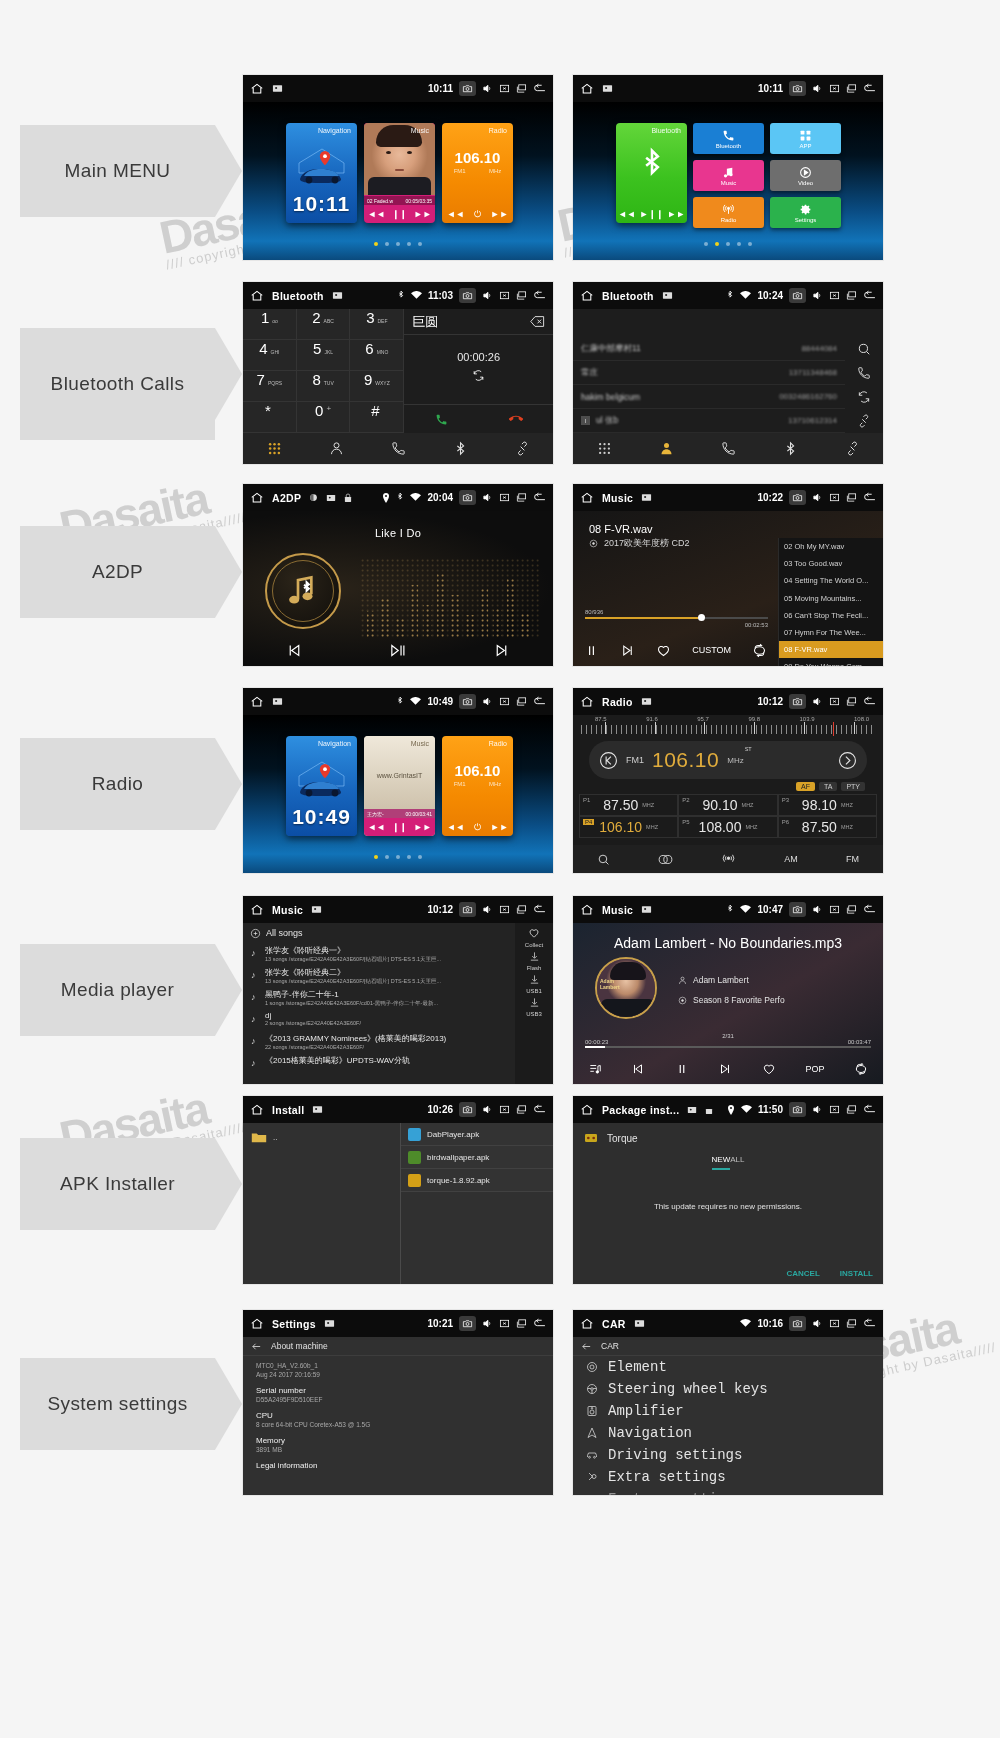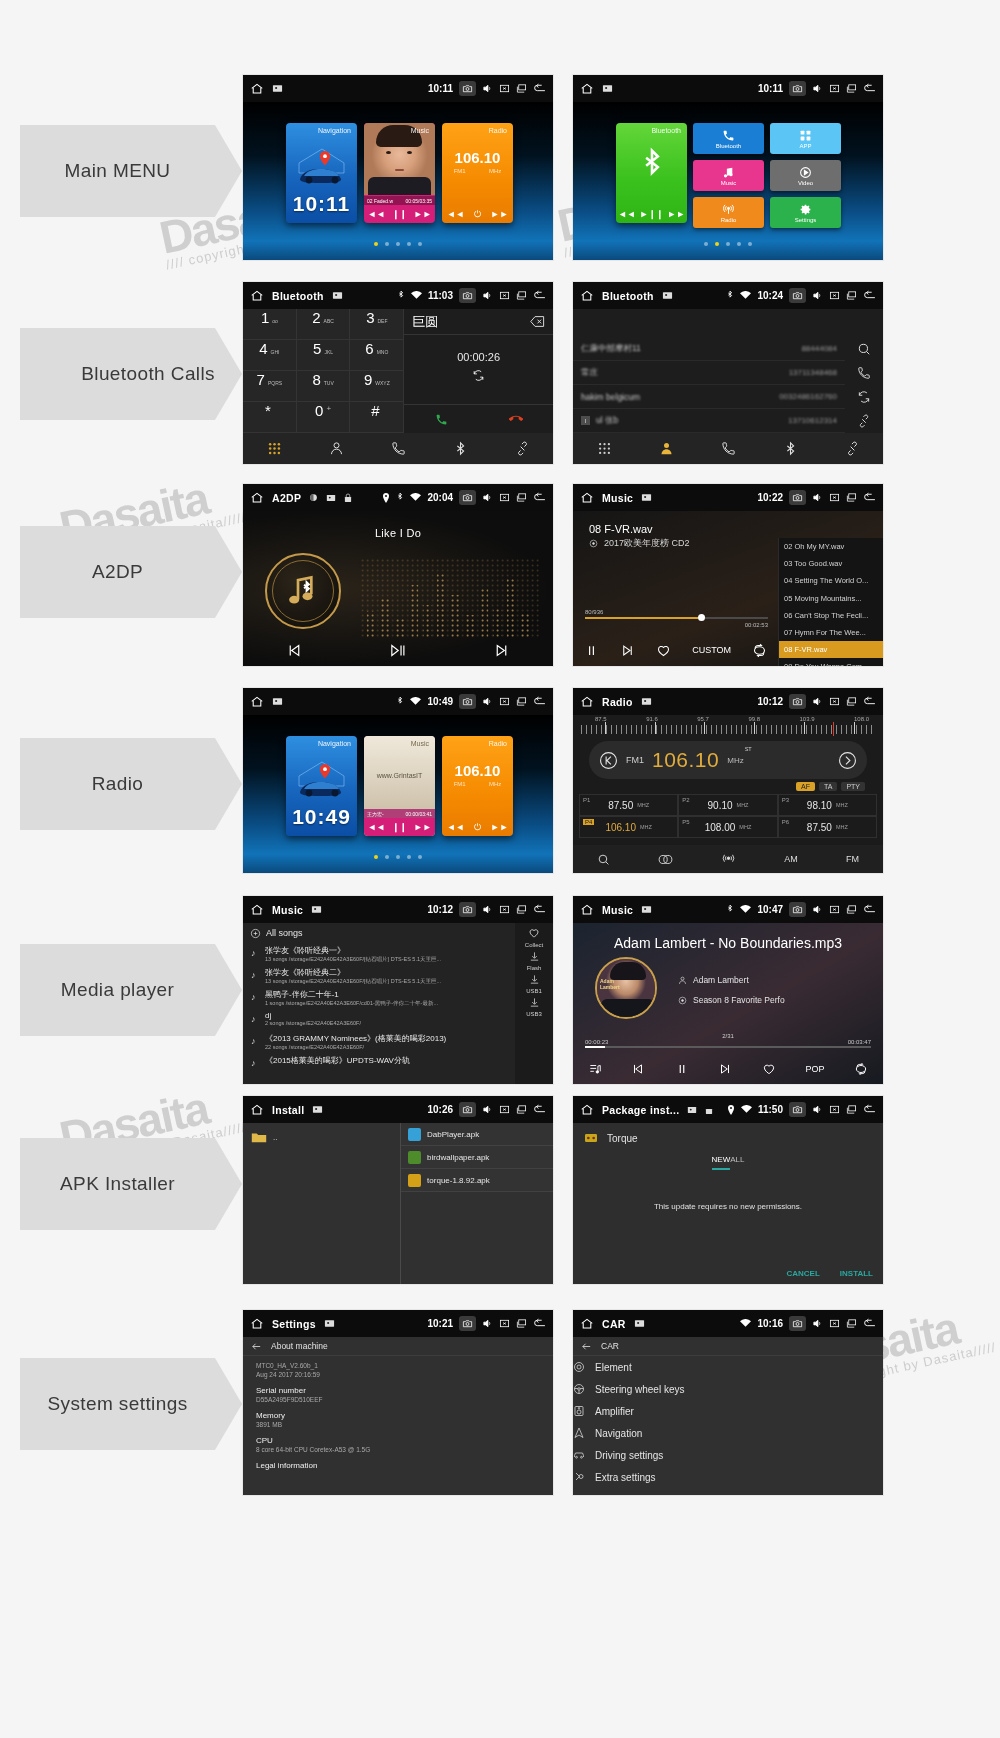--- a/index.html
+++ b/index.html
@@ -177,21 +177,21 @@
   .rmain .big { font-size:21px; color:#e0ac3c; letter-spacing:.5px; }
   .rmain .mhz { font-size:8px; color:#bdbdbd; }
   .rmain .st { position:absolute; top:5px; left:56%; font-size:5.5px; color:#cfcfcf;}
   .rbtnrow { display:flex; justify-content:flex-end; gap:4px; padding:3px 18px 0; }
   .rbtn { font-size:7px; padding:1px 5px; border-radius:2px; color:#cfcfcf; background:#333;}
   .rbtn.on { background:#d9a227; color:#222; }
   .presets { display:grid; grid-template-columns:1fr 1fr 1fr; margin:3px 6px 0; }
   .preset { height:22px; border:1px solid #2f2f2f; display:flex; align-items:center;
             justify-content:center; gap:4px; position:relative; }
   .preset .pn { position:absolute; left:3px; top:2px; font-size:6px; color:#9e9e9e;}
-  .preset .pf { font-size:10px; color:#e6e6e6; }
+  .preset .pf { font-size:14px; color:#e6e6e6; }
   .preset .pu { font-size:5.5px; color:#9e9e9e; }
   .preset.act .pn { background:#d9a227; color:#1b1b1b; padding:0 2px; }
   .preset.act .pf { color:#e0ac3c; }
   .rbottom { position:absolute; bottom:0; left:0; right:0; height:28px; display:flex;
              align-items:center; justify-content:space-around; color:#ddd; font-size:9px;
              background:#202020;}
 
   
   .mlist { position:absolute; inset:27px 38px 0 0; }
   .mhead { height:20px; display:flex; align-items:center; gap:5px; padding-left:7px;
@@ -242,22 +242,22 @@
   .pkg-actions { position:absolute; bottom:6px; right:10px; display:flex; gap:20px;
                  font-size:8px; color:#2aa7a0; font-weight:bold; }
 
   
   .set { position:absolute; inset:27px 0 0 0; background:#303030; color:#e2e2e2;}
   .set-top { height:19px; display:flex; align-items:center; gap:9px; padding-left:8px;
              font-size:8.5px; border-bottom:1px solid #3d3d3d;}
   .set-blk { padding:4px 8px 3px 13px; }
   .set-blk .k { font-size:8px; color:#eee; }
   .set-blk .v { font-size:6.5px; color:#a9a9a9; line-height:1.4;}
-  .car-item { height:22px; display:flex; align-items:center; gap:10px; 
-              font-size:10px; color:#e4e4e4; }
+  .car-item { height:22px; display:flex; align-items:center; gap:10px; padding-left:13px;
+              font-size:14px; color:#e4e4e4;font-family:Liberation Mono, monospace; }
   .car-item svg { width:12px; height:12px; }
 </style>
 </head>
 <body>
 
 <div class="wm" style="left:160px; top:200px; transform:rotate(-12deg);">
   <span class="big">Dasaita</span>
   <span class="small">//// copyright by Dasaita/////</span>
 </div>
 <div class="wm" style="left:558px; top:188px; transform:rotate(-12deg);">
@@ -282,21 +282,21 @@
 </div>
 <div class="wm" style="left:810px; top:1320px; transform:rotate(-12deg);">
   <span class="big">Dasaita</span>
   <span class="small">//// copyright by Dasaita/////</span>
 </div>
 
 <div class="label-chip" style="left:20px; top:125px; width:195px; height:92px; --half:46px;">
   <span>Main MENU</span>
   <span class="arrow"></span>
 </div>
-<div class="label-chip" style="left:20px; top:328px; width:195px; height:92px;justify-content:flex-end; --half:46px;">
+<div class="label-chip" style="left:20px; top:328px; width:195px; height:112px; --half:46px;">
   <span>Bluetooth Calls</span>
   <span class="arrow"></span>
 </div>
 <div class="label-chip" style="left:20px; top:526px; width:195px; height:92px; --half:46px;">
   <span>A2DP</span>
   <span class="arrow"></span>
 </div>
 <div class="label-chip" style="left:20px; top:738px; width:195px; height:92px; --half:46px;">
   <span>Radio</span>
   <span class="arrow"></span>
@@ -1854,26 +1854,26 @@
     </div>
     <div class="set-blk" style="padding-top:5px">
       <div class="v" style="white-space:pre-line">MTC0_HA_V2.60b_1
 Aug 24 2017 20:16:59</div>
     </div>
     <div class="set-blk">
       <div class="k">Serial number</div>
       <div class="v">D55A2495F9D510EEF</div>
     </div>
     <div class="set-blk">
+      <div class="k">CPU</div>
+      <div class="v">8 core 64-bit CPU Coretex-A53 @ 1.5G</div>
+    </div>
+    <div class="set-blk">
       <div class="k">Memory</div>
       <div class="v">3891 MB</div>
-    </div>
-    <div class="set-blk">
-      <div class="k">CPU</div>
-      <div class="v">8 core 64-bit CPU Coretex-A53 @ 1.5G</div>
     </div>
     <div class="set-blk">
       <div class="k">Legal information</div>
     </div>
   </div>
 </div>
 
 <div class="screen" style="left:573px; top:1310px; width:310px; height:185px;">
   <div class="statusbar">
     <span class="ic home-ic">

